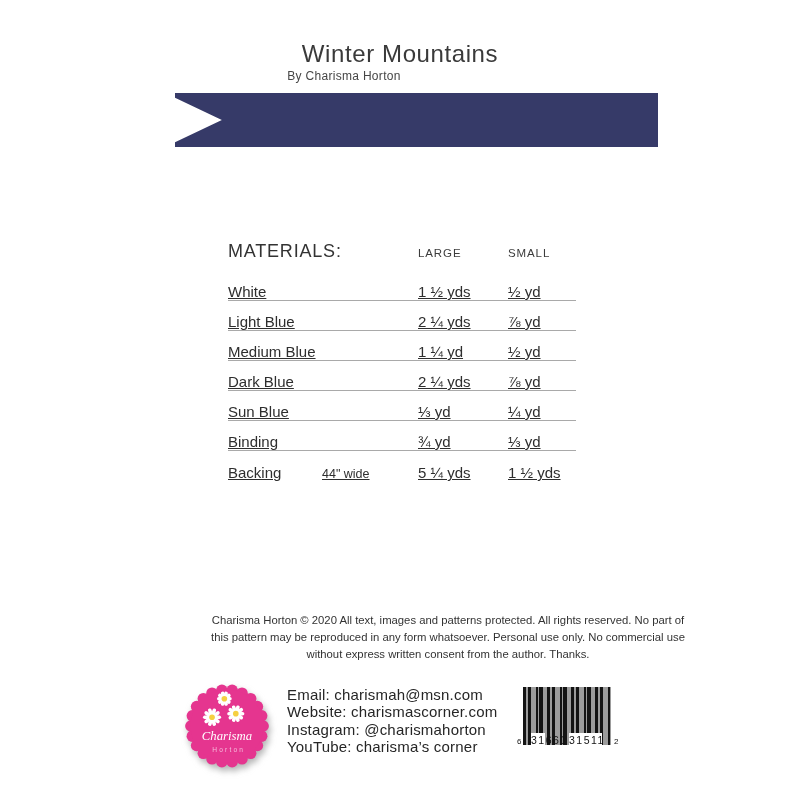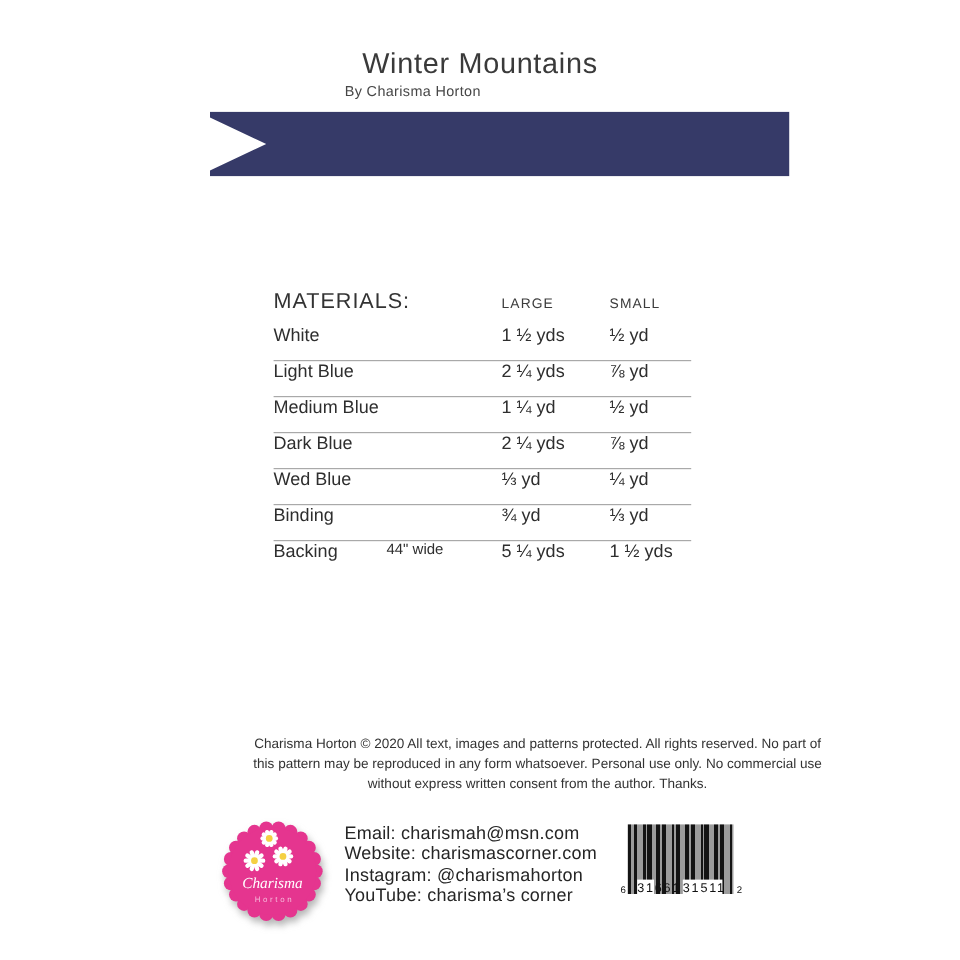--- a/index.html
+++ b/index.html
@@ -17,21 +17,21 @@
     clip-path:polygon(0 0,100% 0,100% 100%,0 100%,0 91%,9.7% 50%,0 9%);
   }
 
   
   .materials{left:228px;top:241px;width:348px;color:#2e2e2e;}
   .mat-header{display:flex;align-items:baseline;}
   .mat-title{width:190px;font-size:18px;letter-spacing:.8px;color:#333;}
   .col-head{font-size:11.5px;letter-spacing:.9px;color:#3c3c3c;}
   .col-head.large{width:90px;}
   .mat-rows{margin-top:9px;}
-  .mat-row{height:30px;box-sizing:border-box;display:flex;align-items:flex-start;font-size:15px;}
+  .mat-row{height:30px;box-sizing:border-box;display:flex;align-items:flex-end;font-size:15px;text-decoration:underline;}
   .mat-row:not(:last-child){border-bottom:1.5px solid #a9a9a9;}
   .c-name{width:94px;}
   .c-note{width:96px;font-size:12.5px;}
   .c-large{width:90px;}
 
   
   .copyright{left:160px;top:612px;width:480px;text-align:center;font-size:11.3px;line-height:16.8px;color:#333;margin-left:48px;}
 
   
   .logo{left:183px;top:682px;width:88px;height:88px;filter:drop-shadow(2px 4px 3px rgba(120,120,120,.55));}
@@ -85,21 +85,21 @@
       <span class="c-large">1 ¼ yd</span>
       <span class="c-small">½ yd</span>
     </div>
     <div class="mat-row">
       <span class="c-name">Dark Blue</span>
       <span class="c-note"></span>
       <span class="c-large">2 ¼ yds</span>
       <span class="c-small">⅞ yd</span>
     </div>
     <div class="mat-row">
-      <span class="c-name">Wed Blue</span>
+      <span class="c-name">Sun Blue</span>
       <span class="c-note"></span>
       <span class="c-large">⅓ yd</span>
       <span class="c-small">¼ yd</span>
     </div>
     <div class="mat-row">
       <span class="c-name">Binding</span>
       <span class="c-note"></span>
       <span class="c-large">¾ yd</span>
       <span class="c-small">⅓ yd</span>
     </div>

